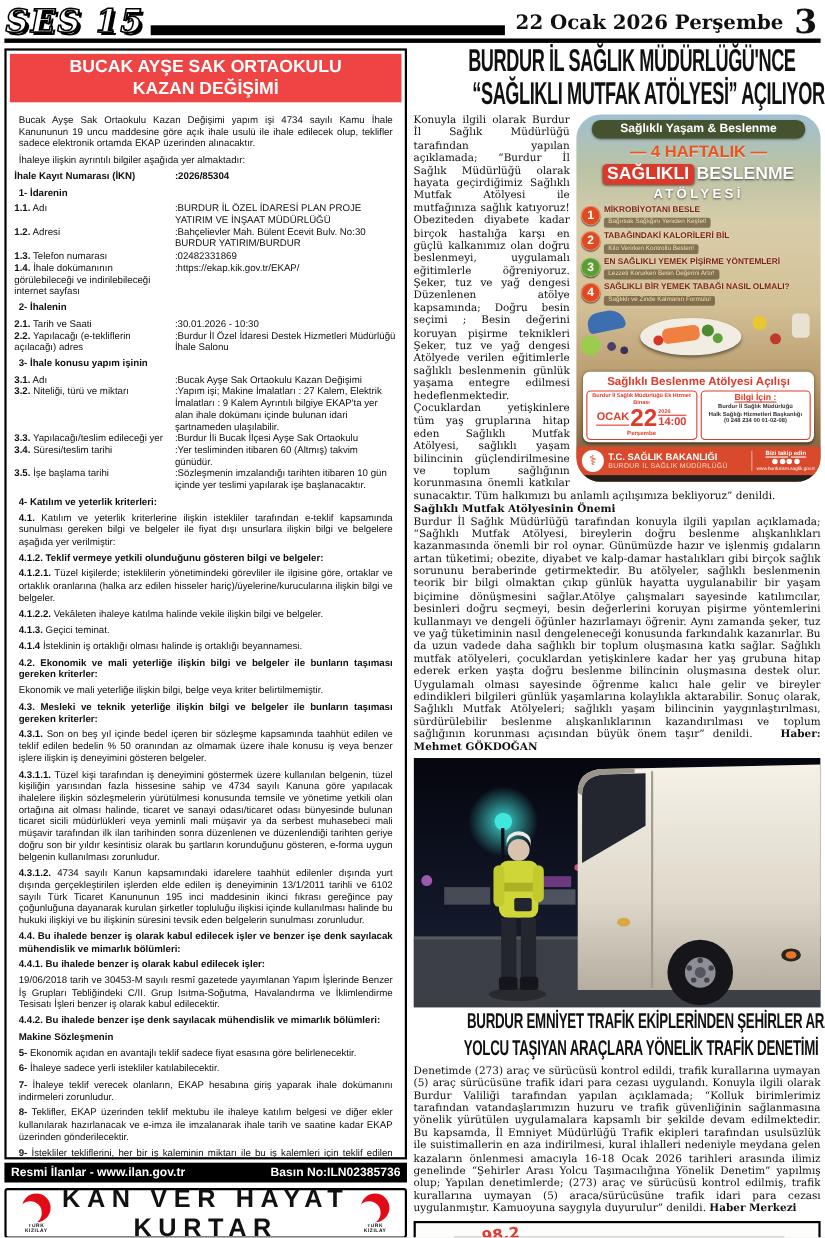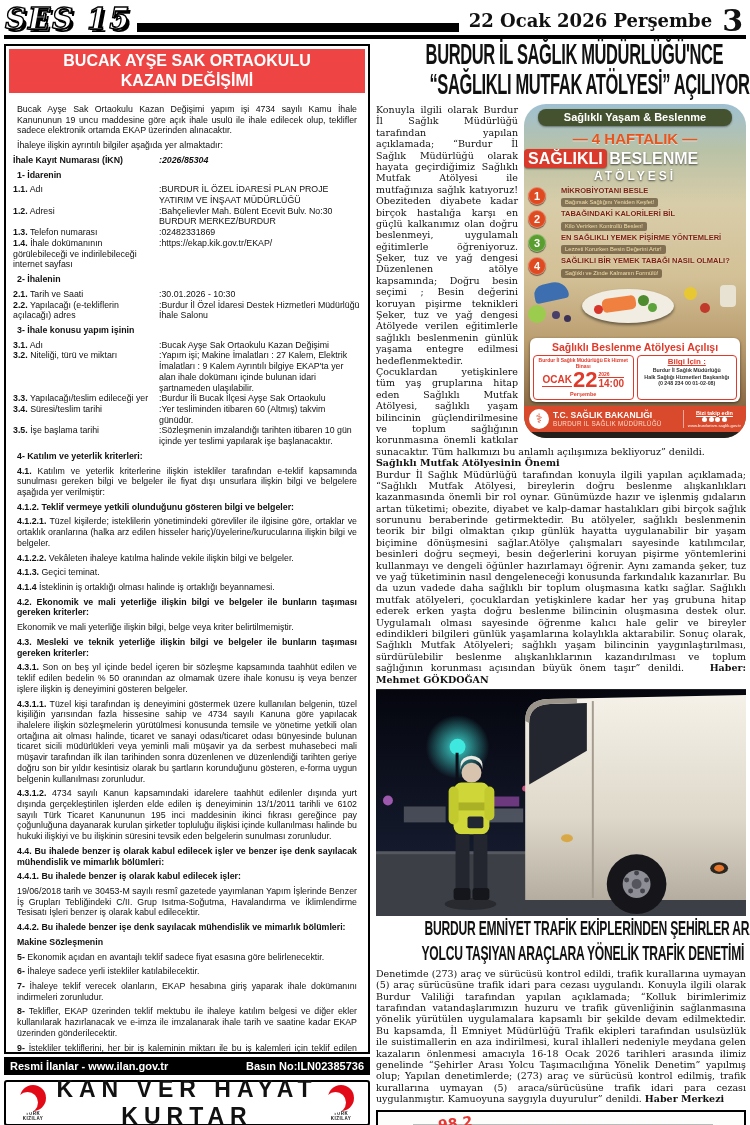--- a/index.html
+++ b/index.html
@@ -47,32 +47,32 @@
   .art b.byline{margin-left:18px;}
   .clearfix::after{content:"";display:block;clear:both;}
   
   .poster{float:right;width:222px;height:334px;margin:0 0 4px 6px;position:relative;overflow:hidden;
      background:linear-gradient(180deg,#9fc0d2 0%,#b9c2a6 14%,#d8cda9 30%,#d3c096 52%,#b99c6e 72%,#8a6a45 90%,#6e5234 100%);
      display:flex;flex-direction:column;font-family:"Liberation Sans",sans-serif;border-radius:22px;}
   .p-banner{background:#45522f;color:#fff;font-weight:bold;font-size:11px;text-align:center;
      margin:5px 14px 2px 14px;border-radius:8px;padding:2px 0;box-shadow:0 1px 2px #0006;}
   .p-weeks{text-align:center;color:#e8541e;font-weight:bold;font-size:15px;margin-top:2px;text-shadow:0 1px 0 #fff8;}
   .p-weeks .dash{color:#e8541e;font-weight:bold;}
-  .p-title{text-align:left;margin-top:1px;}
+  .p-title{text-align:center;margin-top:1px;}
   .p-title .badge{background:#d93a2b;color:#fff;font-weight:bold;font-size:16px;padding:0 4px;border-radius:4px;
      display:inline-block;box-shadow:0 1px 2px #0007;}
   .p-title .rest{color:#fff;font-weight:bold;font-size:16px;text-shadow:0 1px 2px #000a;}
   .p-sub{text-align:center;color:#fff;font-weight:bold;font-size:12px;letter-spacing:3px;text-shadow:0 1px 2px #000a;margin-top:1px;}
   .p-items{margin:3px 4px 0 4px;}
   .pitem{display:flex;align-items:flex-start;margin-bottom:3px;}
   .pnum{flex:0 0 16px;height:16px;border-radius:50%;background:radial-gradient(circle at 35% 30%,#f07030,#d campaigns93a2b);
      background:#e04a20;color:#fff;font-weight:bold;font-size:11px;line-height:16px;text-align:center;
      box-shadow:0 1px 1px #0008;border:1px solid #fff5;}
   .pnum.green{background:#5a9e2f;}
-  .ptx{margin-left:15px;}
+  .ptx{margin-left:3px;}
   .ptitle{color:#7c1f10;font-weight:bold;font-size:7.5px;line-height:8.5px;text-shadow:0 0 2px #fff8;}
   .psub{display:inline-block;background:rgba(62,42,20,0.55);color:#f3dfa8;font-size:5.8px;line-height:7px;
      padding:1px 4px;border-radius:2px;margin-top:1px;}
   .p-food{position:relative;flex:1;}
   .p-food i{position:absolute;border-radius:50%;display:block;}
   .p-event{background:#fff;border-radius:6px;margin:0 6px 4px 6px;padding:3px 3px 2px 3px;box-shadow:0 1px 3px #0008;}
   .p-event-title{color:#e03a2a;font-weight:bold;font-size:10.5px;text-align:center;}
   .p-event-row{display:flex;gap:3px;margin-top:2px;}
   .p-date{flex:1;border:1.5px solid #e03a2a;border-radius:4px;padding:1px 2px;text-align:center;}
   .p-venue{color:#e03a2a;font-weight:bold;font-size:5px;line-height:6px;}
@@ -128,30 +128,30 @@
     <div class="tender">
       <div class="ttl">
         <div>BUCAK AYŞE SAK ORTAOKULU</div>
         <div>KAZAN DEĞİŞİMİ</div>
       </div>
       <div class="tbody">
           <p>Bucak Ayşe Sak Ortaokulu Kazan Değişimi yapım işi 4734 sayılı Kamu İhale Kanununun 19 uncu maddesine göre açık ihale usulü ile ihale edilecek olup, teklifler sadece elektronik ortamda EKAP üzerinden alınacaktır.</p>
           <p>İhaleye ilişkin ayrıntılı bilgiler aşağıda yer almaktadır:</p>
           <div class="kv">
             <div class="kl"><b>İhale Kayıt Numarası (İKN)</b></div>
-            <div class="kvv" style="font-weight: bold; font-style: italic;">:2026/85304</div>
+            <div class="kvv" style="font-weight: bold;">:2026/85304</div>
           </div>
           <p><b>1- İdarenin</b></p>
           <div class="kv">
             <div class="kl"><b>1.1.</b> Adı</div>
             <div class="kvv">:BURDUR İL ÖZEL İDARESİ PLAN PROJE YATIRIM VE İNŞAAT MÜDÜRLÜĞÜ</div>
           </div>
           <div class="kv">
             <div class="kl"><b>1.2.</b> Adresi</div>
-            <div class="kvv">:Bahçelievler Mah. Bülent Ecevit Bulv. No:30 BURDUR MERKEZ/BURDUR</div>
+            <div class="kvv">:Bahçelievler Mah. Bülent Ecevit Bulv. No:30 BURDUR YATIRIM/BURDUR</div>
           </div>
           <div class="kv">
             <div class="kl"><b>1.3.</b> Telefon numarası</div>
             <div class="kvv">:02482331869</div>
           </div>
           <div class="kv">
             <div class="kl"><b>1.4.</b> İhale dokümanının görülebileceği ve indirilebileceği internet sayfası</div>
             <div class="kvv">:https://ekap.kik.gov.tr/EKAP/</div>
           </div>
           <p><b>2- İhalenin</b></p>

